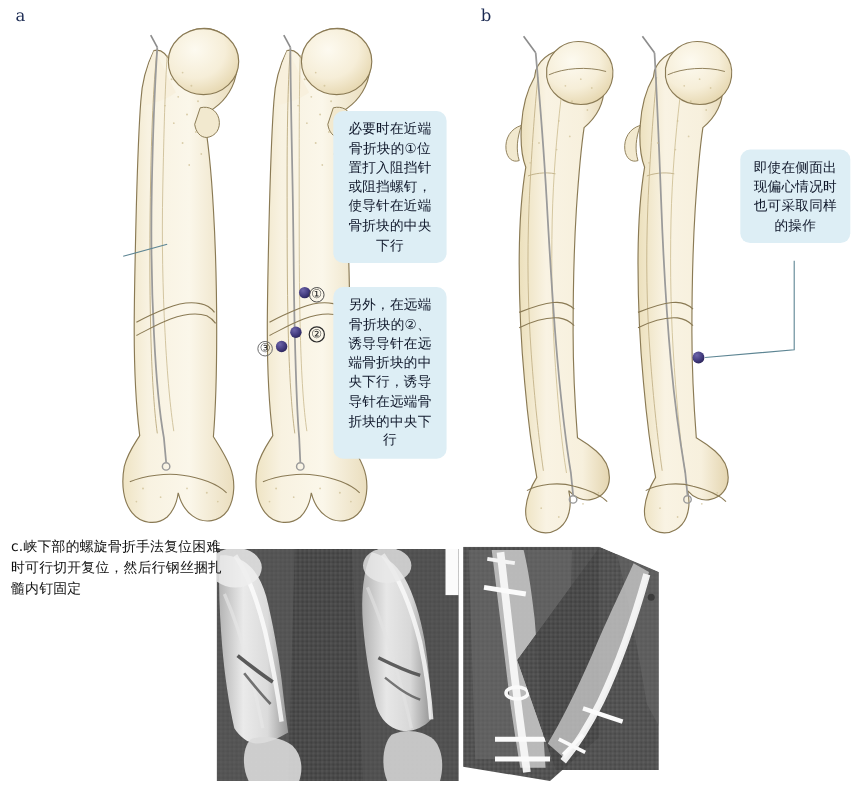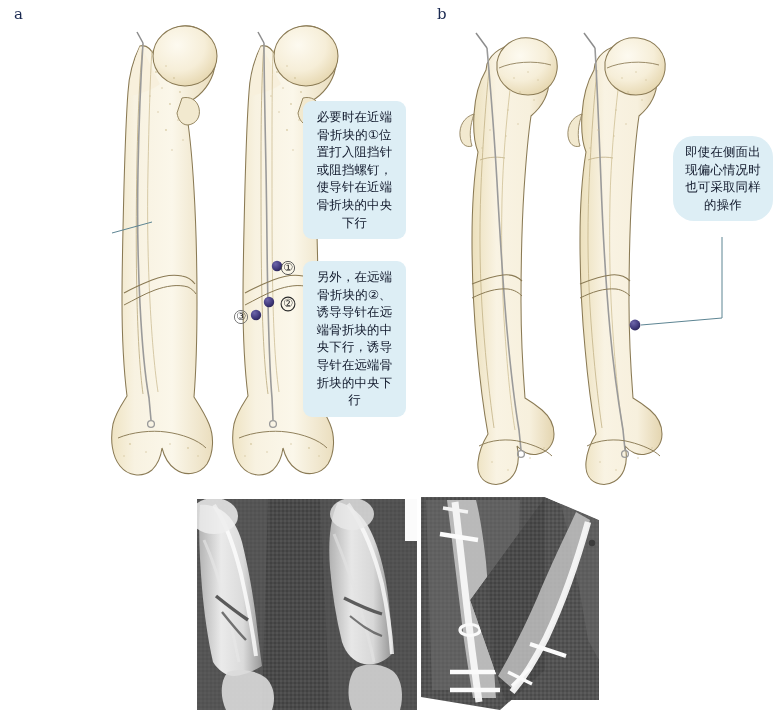--- a/index.html
+++ b/index.html
@@ -58,21 +58,20 @@
   }
   #callout-dist {
     left: 303px;
     top: 261px;
     width: 103px;
   }
   #callout-lateral {
     left: 673px;
     top: 136px;
     width: 100px;
-    border-radius: 21px;
   }
 
   .caption {
     position: absolute;
     left: 10px;
     top: 487px;
     width: 200px;
     font-family: "DejaVu Sans", "Liberation Sans", sans-serif;
     font-size: 12.6px;
     line-height: 19px;
@@ -499,14 +498,15 @@
   <div class="callout" id="callout-prox">必要时在近端骨折块的①位置打入阻挡针或阻挡螺钉，使导针在近端骨折块的中央下行</div>
 
   <div class="callout" id="callout-dist">另外，在远端骨折块的②、诱导导针在远端骨折块的中央下行，诱导导针在远端骨折块的中央下行</div>
 
   <div class="callout" id="callout-lateral">即使在侧面出现偏心情况时也可采取同样的操作</div>
 
   <div class="marker-num" id="num-1">①</div>
   <div class="marker-num" id="num-2">②</div>
   <div class="marker-num" id="num-3">③</div>
 
+  <div class="caption">c.峡下部的螺旋骨折手法复位困难时可行切开复位，然后行钢丝捆扎髓内钉固定</div>
 
 </div>
 
 </body></html>

